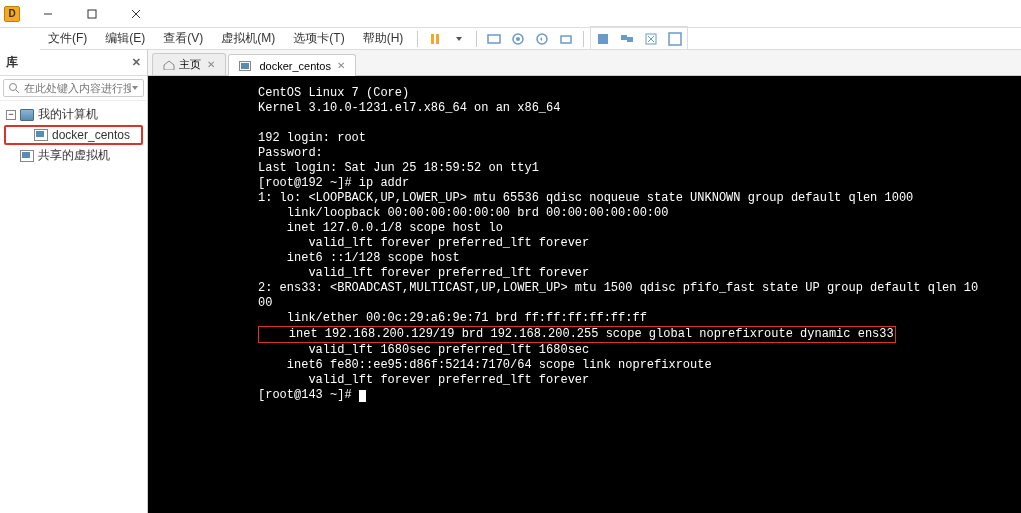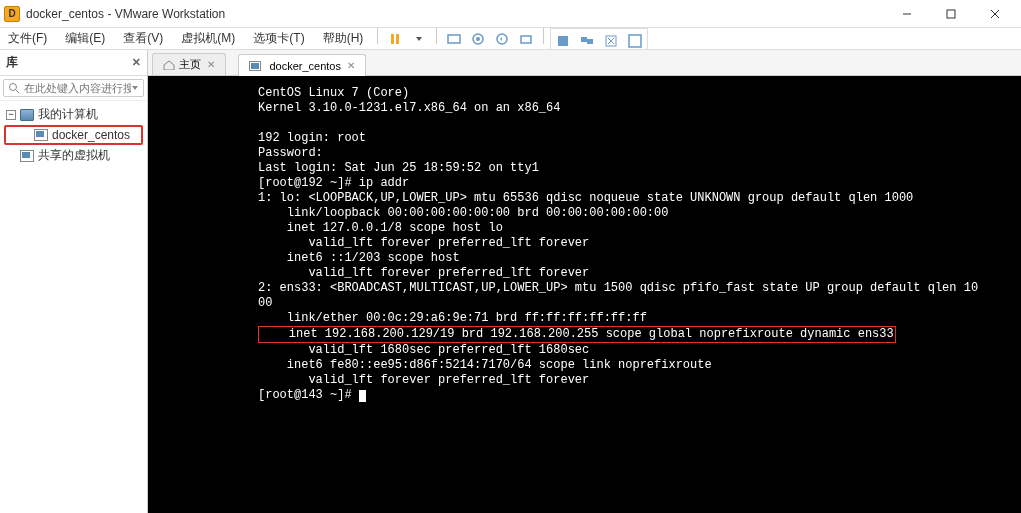--- a/index.html
+++ b/index.html
@@ -3,21 +3,21 @@
   <meta charset="utf-8">
   <style>
     * { box-sizing: border-box; margin: 0; padding: 0; }
     body { font-family: "Microsoft YaHei", "Segoe UI", Tahoma, sans-serif; font-size: 12px; background: #fff; width: 1021px; height: 513px; overflow: hidden; }
     .titlebar { height: 28px; display: flex; align-items: center; padding: 0 4px; border-bottom: 1px solid #ddd; }
     .title-icon { width: 16px; height: 16px; background: #f7a823; border: 1px solid #c47e00; border-radius: 2px; margin-right: 6px; display: flex; align-items: center; justify-content: center; }
     .title-icon::before { content: "D"; font-size: 10px; font-weight: bold; color: #333; }
     .title-text { flex: 1; color: #333; }
     .win-controls { display: flex; gap: 0; }
     .win-btn { width: 44px; height: 26px; display: flex; align-items: center; justify-content: center; cursor: pointer; }
-    .menubar { height: 22px; display: flex; align-items: flex-start; padding: 0 0; gap: 2px; border-bottom: 1px solid #ddd; }
+    .menubar { height: 22px; display: flex; align-items: center; padding: 0 0; gap: 2px; border-bottom: 1px solid #ddd; margin-left: 40px; }
     .menu-item { padding: 2px 8px; cursor: pointer; color: #333; }
     .sep { width: 1px; height: 16px; background: #ccc; margin: 0 4px; }
     .toolbar-btn { width: 22px; height: 22px; display: flex; align-items: center; justify-content: center; cursor: pointer; border: 1px solid transparent; }
     .toolbar-group { display: flex; gap: 2px; border: 1px solid #ddd; padding: 1px; }
     .main-area { display: flex; height: calc(513px - 50px); }
     .sidebar { width: 148px; border-right: 1px solid #ccc; display: flex; flex-direction: column; background: #fff; }
     .sidebar-header { padding: 4px 6px; color: #333; font-weight: bold; border-bottom: 1px solid #ddd; display: flex; align-items: center; justify-content: space-between; }
     .close-x { cursor: pointer; color: #666; font-size: 11px; }
     .search-row { padding: 3px; border-bottom: 1px solid #eee; }
     .search-box { width: 100%; display: flex; align-items: center; border: 1px solid #ccc; border-radius: 2px; padding: 2px 4px; background: #fff; }
@@ -28,35 +28,34 @@
     .tree-node.level1 { padding-left: 4px; }
     .tree-node.level2 { padding-left: 28px; }
     .tree-node.highlighted { border: 2px solid #d9342b; border-radius: 2px; margin: 1px 2px; }
     .expander { width: 10px; height: 10px; border: 1px solid #888; display: flex; align-items: center; justify-content: center; font-size: 9px; line-height: 1; margin-right: 4px; background: #fff; }
     .tree-icon { width: 14px; height: 12px; margin-right: 4px; display: inline-block; }
     .icon-computer { background: linear-gradient(#8db4d8,#5a8bb0); border: 1px solid #4a6a80; border-radius: 1px; position: relative; }
     .icon-vm { background: #fff; border: 1px solid #888; position: relative; }
     .icon-vm::after { content: ""; position: absolute; left: 1px; top: 1px; width: 8px; height: 6px; background: #5a8bb0; }
     .tree-label { color: #333; }
     .content { flex: 1; display: flex; flex-direction: column; background: #fff; }
-    .tabs { height: 26px; display: flex; align-items: flex-end; padding: 0 4px; gap: 12px; border-bottom: 1px solid #ccc; background: #f5f5f5; }
+    .tabs { height: 26px; display: flex; align-items: flex-end; padding: 0 4px; gap: 2px; border-bottom: 1px solid #ccc; background: #f5f5f5; }
     .tab { height: 22px; padding: 2px 10px; border: 1px solid #ccc; border-bottom: none; border-radius: 3px 3px 0 0; background: #eee; display: flex; align-items: center; gap: 4px; cursor: pointer; font-size: 11px; }
     .tab.active { background: #fff; position: relative; top: 1px; }
     .tab-icon { width: 12px; height: 10px; }
     .tab-close { font-size: 10px; color: #888; margin-left: 2px; }
     .terminal { flex: 1; background: #000; color: #fff; padding: 10px 10px 10px 110px; font-family: "Consolas", "Courier New", monospace; font-size: 12px; line-height: 15px; white-space: pre; overflow: hidden; position: relative; }
     .term-highlight { border: 1px solid #d9342b; display: inline-block; padding: 0 1px; }
     .cursor-blink { display: inline-block; width: 7px; height: 12px; background: #fff; vertical-align: text-bottom; }
   </style>
 </head>
 <body>
 
 <div class="titlebar">
   <span class="title-icon"></span>
-  <span class="title-text">docker_centos - VMware Workstation</span>
   <div class="win-controls">
     <div class="win-btn">
       <svg width="10" height="10" viewBox="0 0 10 10">
           <line x1="1" y1="5" x2="9" y2="5" stroke="#333" stroke-width="1"></line>
         </svg>
     </div>
     <div class="win-btn">
       <svg width="10" height="10" viewBox="0 0 10 10">
           <rect x="1" y="1" width="8" height="8" fill="none" stroke="#333" stroke-width="1"></rect>
         </svg>
@@ -195,21 +194,21 @@
 <span>Kernel 3.10.0-1231.el7.x86_64 on an x86_64</span>
 
 <span>192 login: root</span>
 <span>Password:</span>
 <span>Last login: Sat Jun 25 18:59:52 on tty1</span>
 <span>[root@192 ~]# ip addr</span>
 <span>1: lo: &lt;LOOPBACK,UP,LOWER_UP&gt; mtu 65536 qdisc noqueue state UNKNOWN group default qlen 1000</span>
 <span>    link/loopback 00:00:00:00:00:00 brd 00:00:00:00:00:00</span>
 <span>    inet 127.0.0.1/8 scope host lo</span>
 <span>       valid_lft forever preferred_lft forever</span>
-<span>    inet6 ::1/203 scope host</span>
+<span>    inet6 ::1/128 scope host</span>
 <span>       valid_lft forever preferred_lft forever</span>
 <span>2: ens33: &lt;BROADCAST,MULTICAST,UP,LOWER_UP&gt; mtu 1500 qdisc pfifo_fast state UP group default qlen 10</span>
 <span>00</span>
 <span>    link/ether 00:0c:29:a6:9e:71 brd ff:ff:ff:ff:ff:ff</span>
 <span class="term-highlight">    inet 192.168.200.129/19 brd 192.168.200.255 scope global noprefixroute dynamic ens33</span>
 <span>       valid_lft 1680sec preferred_lft 1680sec</span>
 <span>    inet6 fe80::ee95:d86f:5214:7170/64 scope link noprefixroute</span>
 <span>       valid_lft forever preferred_lft forever</span>
 <span>[root@143 ~]# </span><span class="cursor-blink"></span></div>
   </div>

